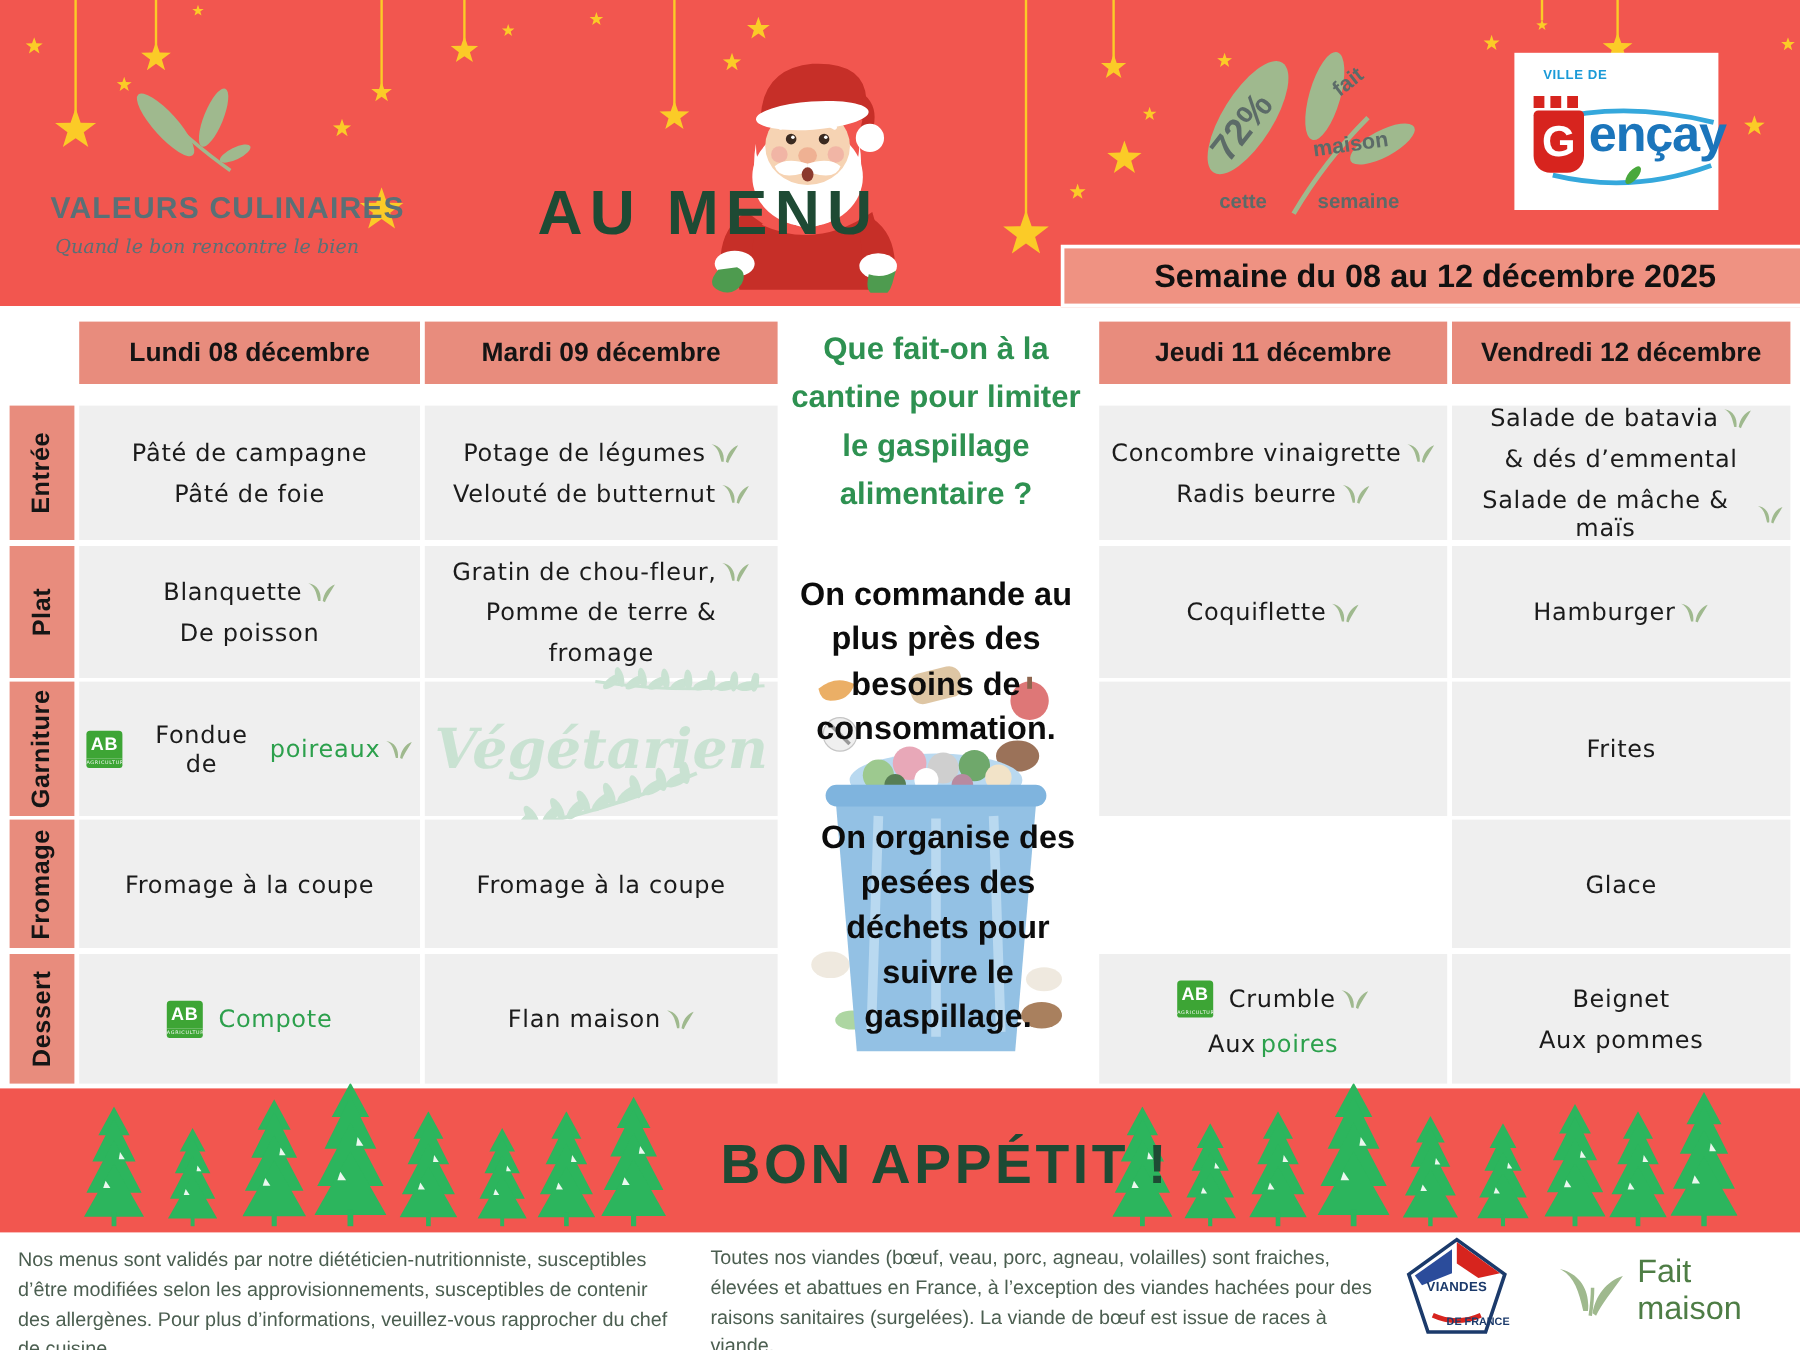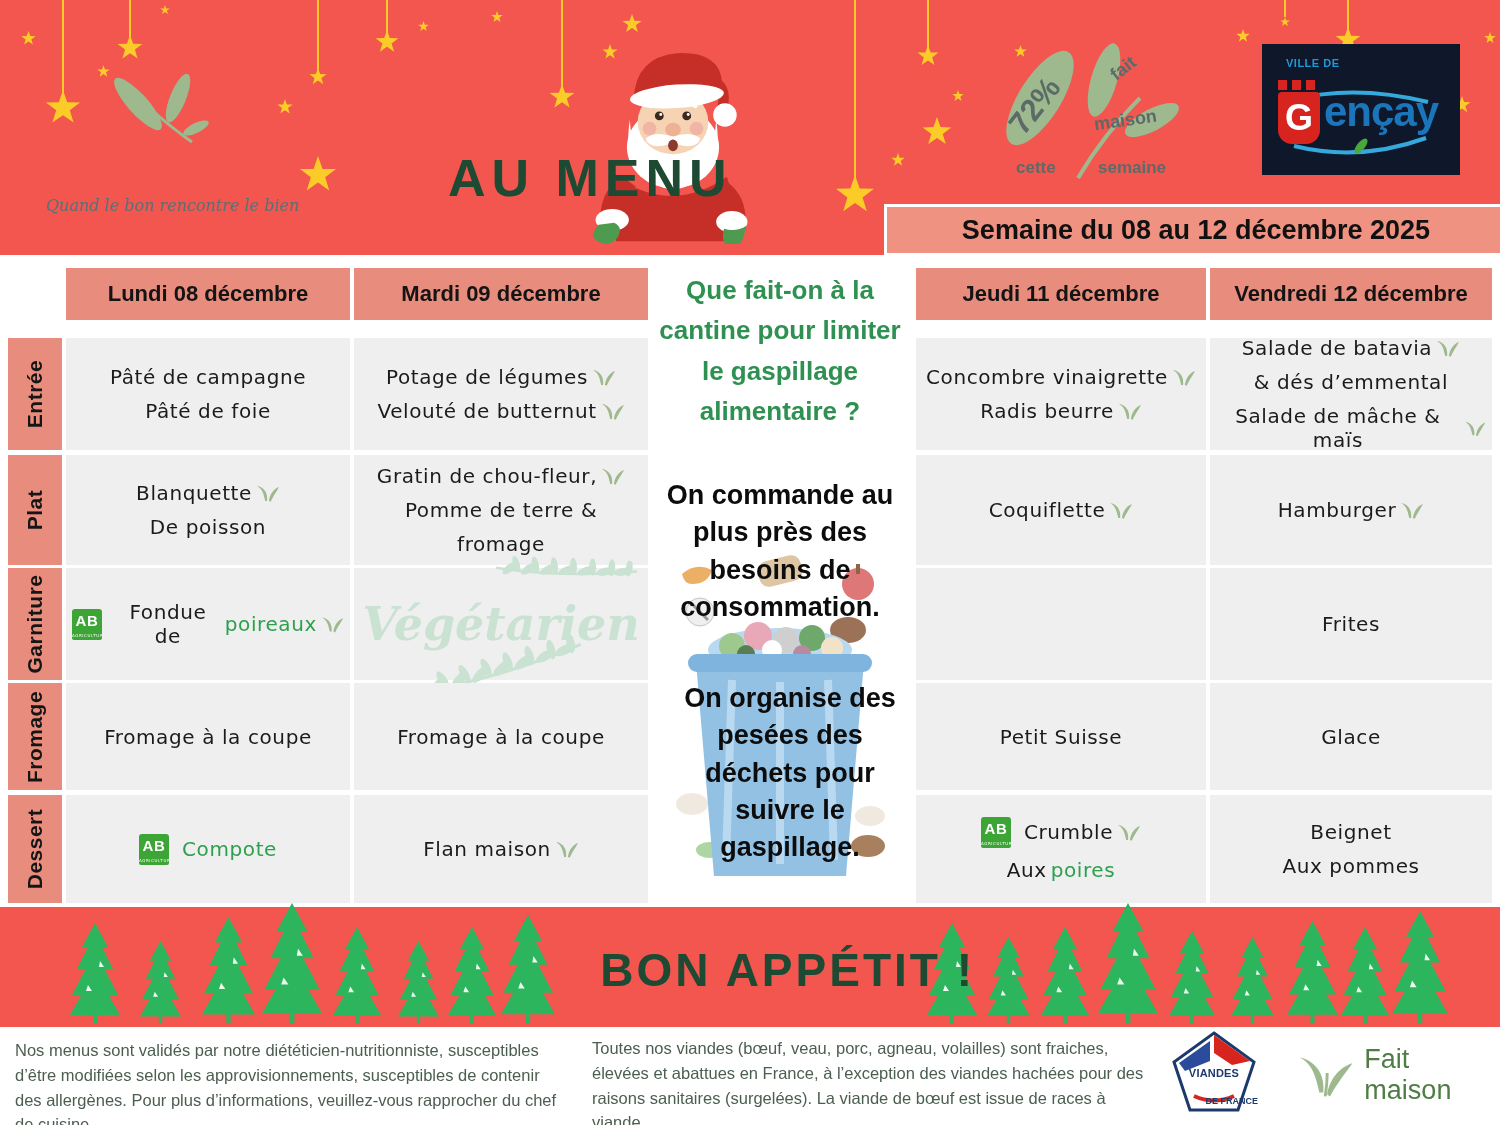--- a/index.html
+++ b/index.html
@@ -24,21 +24,21 @@
 
   .badge72{position:absolute;left:982px;top:36px;width:220px;height:150px;z-index:2;
            color:var(--badge_gray);font-weight:bold;}
   .badge72 .bt{position:absolute;white-space:nowrap;}
   .b-pct{left:22px;top:52px;font-size:31px;transform:rotate(-52deg);}
   .b-fait{left:128px;top:22px;font-size:18px;transform:rotate(-38deg);}
   .b-maison{left:112px;top:74px;font-size:18px;transform:rotate(-8deg);}
   .b-cette{left:34px;top:122px;font-size:17px;}
   .b-semaine{left:116px;top:122px;font-size:17px;}
 
-  .city-logo{position:absolute;left:1262px;top:44px;width:198px;height:131px;background:#0f172a;z-index:2;}
+  .city-logo{position:absolute;left:1262px;top:44px;width:170px;height:131px;background:#ffffff;z-index:2;}
   .ville-de{position:absolute;left:24px;top:13px;font-size:11px;font-weight:bold;letter-spacing:.5px;
             color:var(--gencay_blue);}
   .gencay-waves{position:absolute;left:0;top:0;}
   .g-shield{position:absolute;left:16px;top:48px;width:42px;height:52px;background:var(--gencay_red);
             border-radius:4px 4px 14px 14px;color:#fff;font-size:36px;font-weight:bold;
             display:flex;align-items:center;justify-content:center;}
   .g-cren{position:absolute;left:16px;top:36px;width:42px;height:10px;display:flex;gap:5px;}
   .g-cren i{display:block;width:9px;height:10px;background:var(--gencay_red);}
   .g-rest{position:absolute;left:62px;top:44px;font-size:42px;font-weight:bold;letter-spacing:-1px;
           color:var(--gencay_dark_blue);}
@@ -196,20 +196,21 @@
           </svg></div>
       </div>
 
     <div class="brand">
       <svg class="brand-leaves" width="120" height="80" viewBox="0 0 120 80">
         <ellipse cx="38" cy="34" rx="10" ry="34" transform="rotate(-42 38 34)" fill="var(--leaf_sage)"></ellipse>
         <ellipse cx="78" cy="28" rx="8" ry="26" transform="rotate(22 78 28)" fill="var(--leaf_sage)"></ellipse>
         <path d="M20 10 Q60 50 92 72" stroke="var(--leaf_sage)" stroke-width="3" fill="none"></path>
         <ellipse cx="96" cy="58" rx="5" ry="14" transform="rotate(64 96 58)" fill="var(--leaf_sage)"></ellipse>
       </svg>
+      <div class="brand-name">VALEURS CULINAIRES</div>
       <div class="brand-tagline">Quand le bon rencontre le bien</div>
     </div>
 
     <svg class="santa" viewBox="0 0 200 215">
       <path d="M45 150 Q36 185 42 214 L158 214 Q166 182 155 148 Q100 186 45 150 Z" fill="var(--santa_red)"></path>
       <path d="M48 148 Q28 160 26 186 L54 194 Q50 168 62 158 Z" fill="var(--santa_red)"></path>
       <path d="M150 150 Q172 162 174 188 L146 198 Q148 170 140 160 Z" fill="var(--santa_red)"></path>
       <ellipse cx="38" cy="192" rx="17" ry="11" fill="#fff"></ellipse>
       <ellipse cx="160" cy="194" rx="16" ry="11" fill="#fff"></ellipse>
       <path d="M24 197 q-11 13 1 18 q12 5 19 -6 q5 -10 -4 -14 Z" fill="#4E9B4F"></path>
@@ -467,27 +468,20 @@
             <svg viewBox="0 0 26 18" width="24" height="17">
               <path d="M10 17 C8 9 7 4 1 1 C9 2 13 9 12 17 Z" fill="var(--leaf_sage)"></path>
               <path d="M14 17 C15 10 19 4 25 2 C21 9 18 13 16 18 Z" fill="var(--leaf_sage)"></path>
             </svg>
           </div>
         </div>
       </div>
       <div class="menu-cell" style="left: 916px; width: 290px; top: 568px; height: 112px;">
         <div class="cell-lines"></div>
       </div>
-      <div class="menu-cell" style="left: 916px; width: 290px; top: 683px; height: 107px;">
-        <div class="cell-lines">
-          <div class="cell-line">
-            <span>Petit Suisse</span>
-          </div>
-        </div>
-      </div>
       <div class="menu-cell" style="left: 916px; width: 290px; top: 795px; height: 108px;">
         <div class="cell-lines">
           <div class="cell-line">
             <div class="ab-badge">
               <span class="ab-main">AB</span>
               <span class="ab-sub">AGRICULTURE BIOLOGIQUE</span>
             </div>
             <span>Crumble</span>
             <svg viewBox="0 0 26 18" width="24" height="17">
               <path d="M10 17 C8 9 7 4 1 1 C9 2 13 9 12 17 Z" fill="var(--leaf_sage)"></path>

